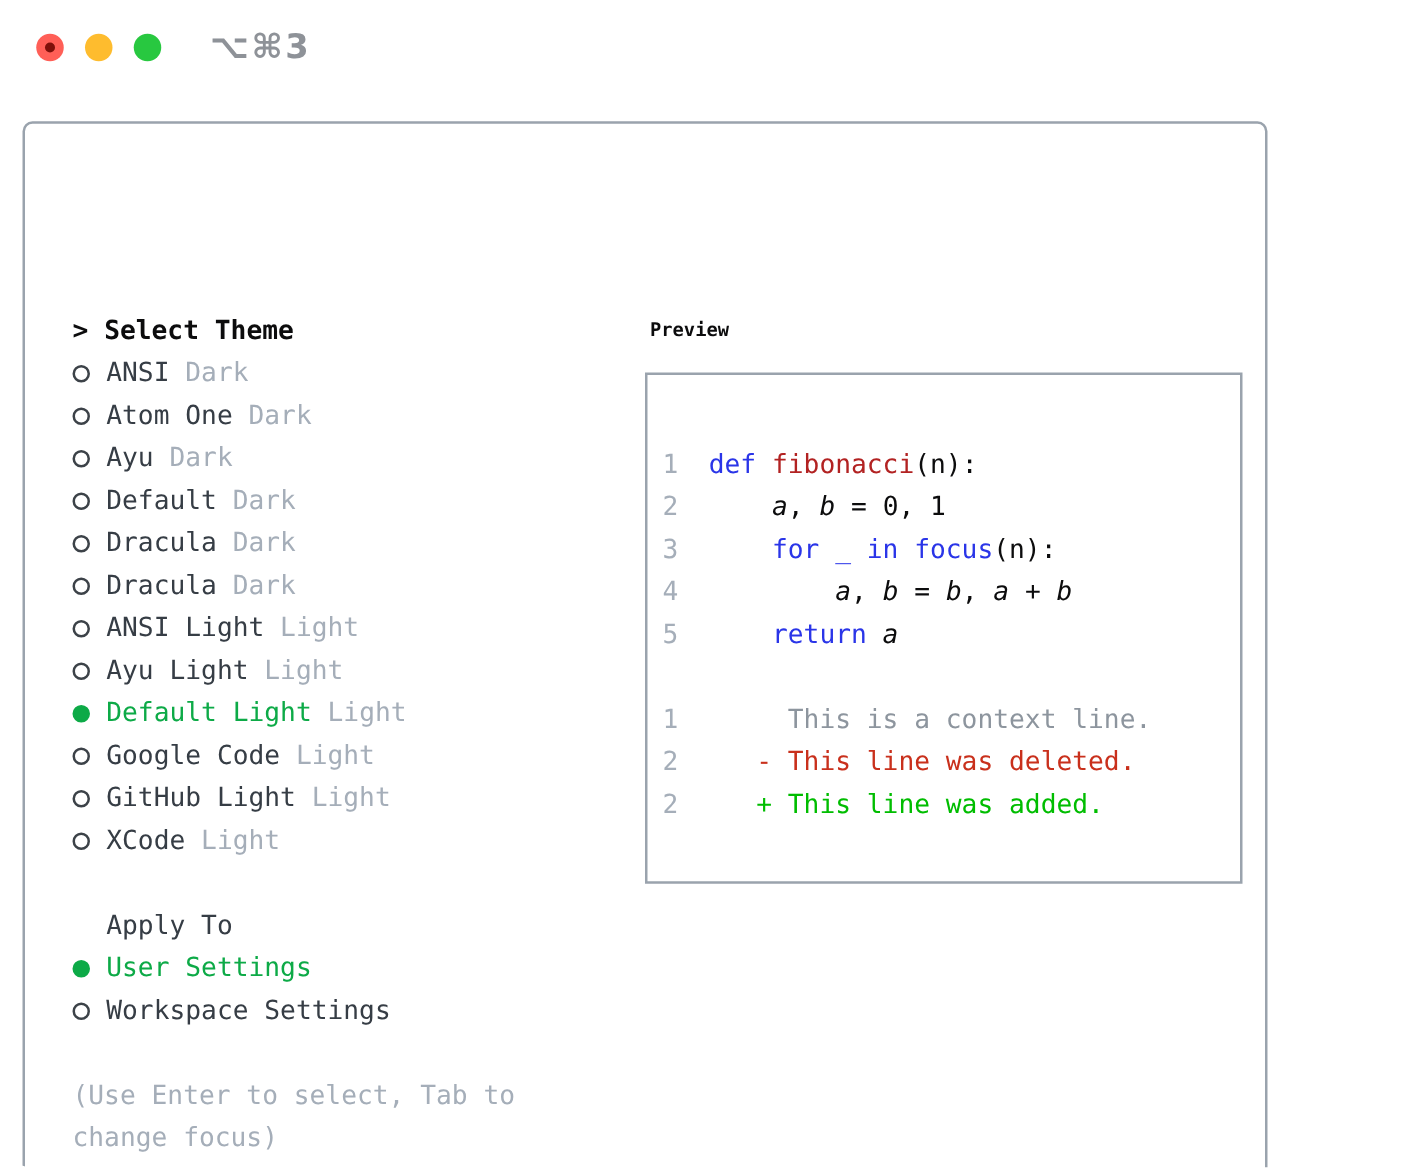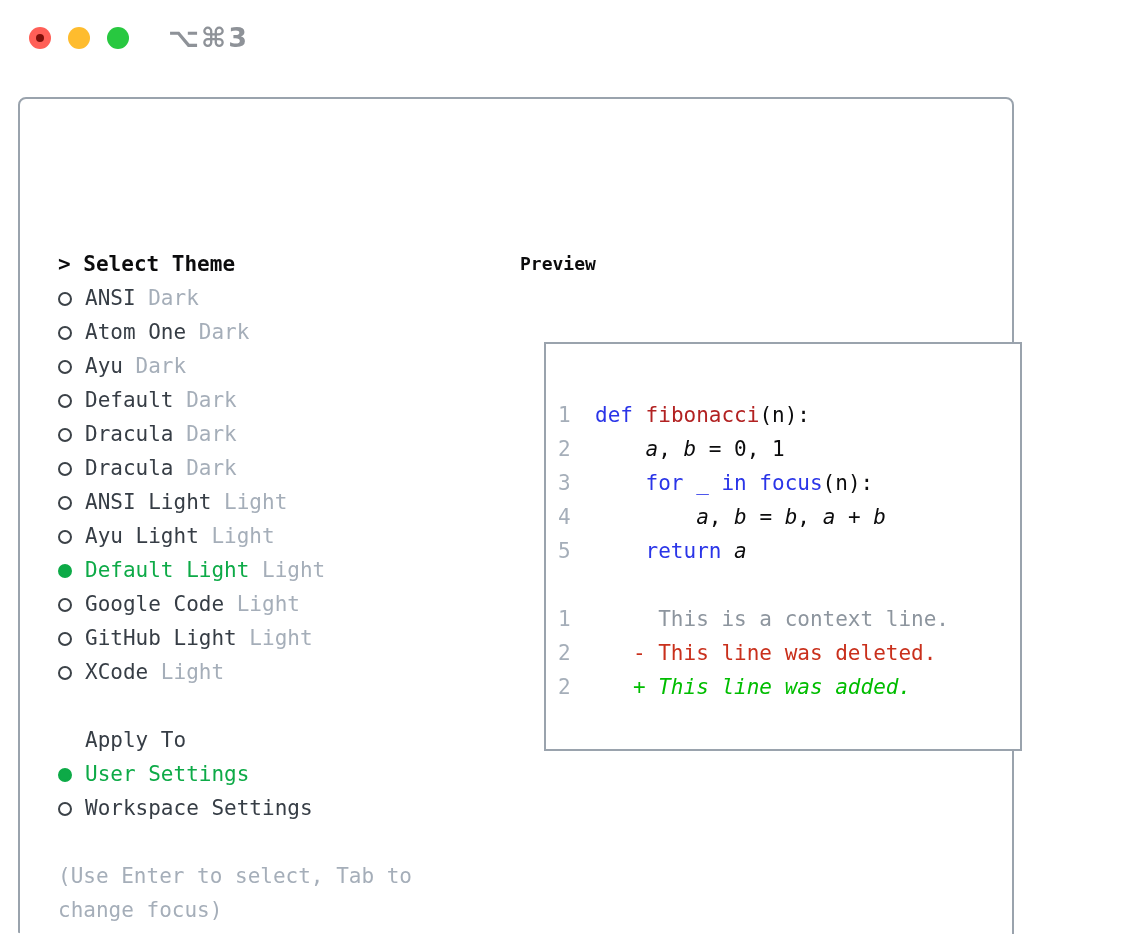--- a/index.html
+++ b/index.html
@@ -38,34 +38,34 @@
   .circle.empty{border:2px solid #3c4248;background:transparent;}
   .circle.filled{border:2px solid var(--c-accent);background:var(--c-accent);}
   .theme-name{color:var(--c-name);}
   .theme-name.sel{color:var(--c-accent);}
   .variant{color:var(--c-muted);}
   .apply-indent{display:inline-block;width:27px;}
   .help-line{color:var(--c-muted);}
   .spacer{height:34px;}
   
   .preview-title{position:absolute;left:500px;top:148px;height:34px;line-height:34px;
-    font-size:18px;font-weight:bold;color:var(--c-black);}
+    font-size:15px;font-weight:bold;color:var(--c-black);}
   .preview-box{
-    position:absolute;left:524px;top:199px;width:478px;height:409px;
-    border:2px solid var(--c-border);background:#fff;overflow:hidden;margin-top:44px;
+    position:absolute;left:496px;top:199px;width:478px;height:409px;
+    border:2px solid var(--c-border);background:#fff;overflow:hidden;
   }
   .preview-content{padding:54px 0 0 12px;}
   .pline{height:34px;line-height:34px;font-size:21px;white-space:pre;color:var(--c-black);}
   .ln{display:inline-block;width:37px;color:var(--c-muted);}
   .tok-k{color:var(--c-kw);}
   .tok-f{color:var(--c-fn);}
   .tok-v{font-style:italic;color:var(--c-black);}
   .diff-ctx{color:var(--c-ctx);}
   .diff-del{color:var(--c-del);text-align:center;}
-  .diff-add{color:var(--c-add);font-style:italic;}
+  .diff-add{color:var(--c-add);}
 </style>
 </head>
 <body>
 
 <div class="window">
 
   <div class="titlebar">
     <span class="tl red">
         <span class="dot"></span>
       </span>

